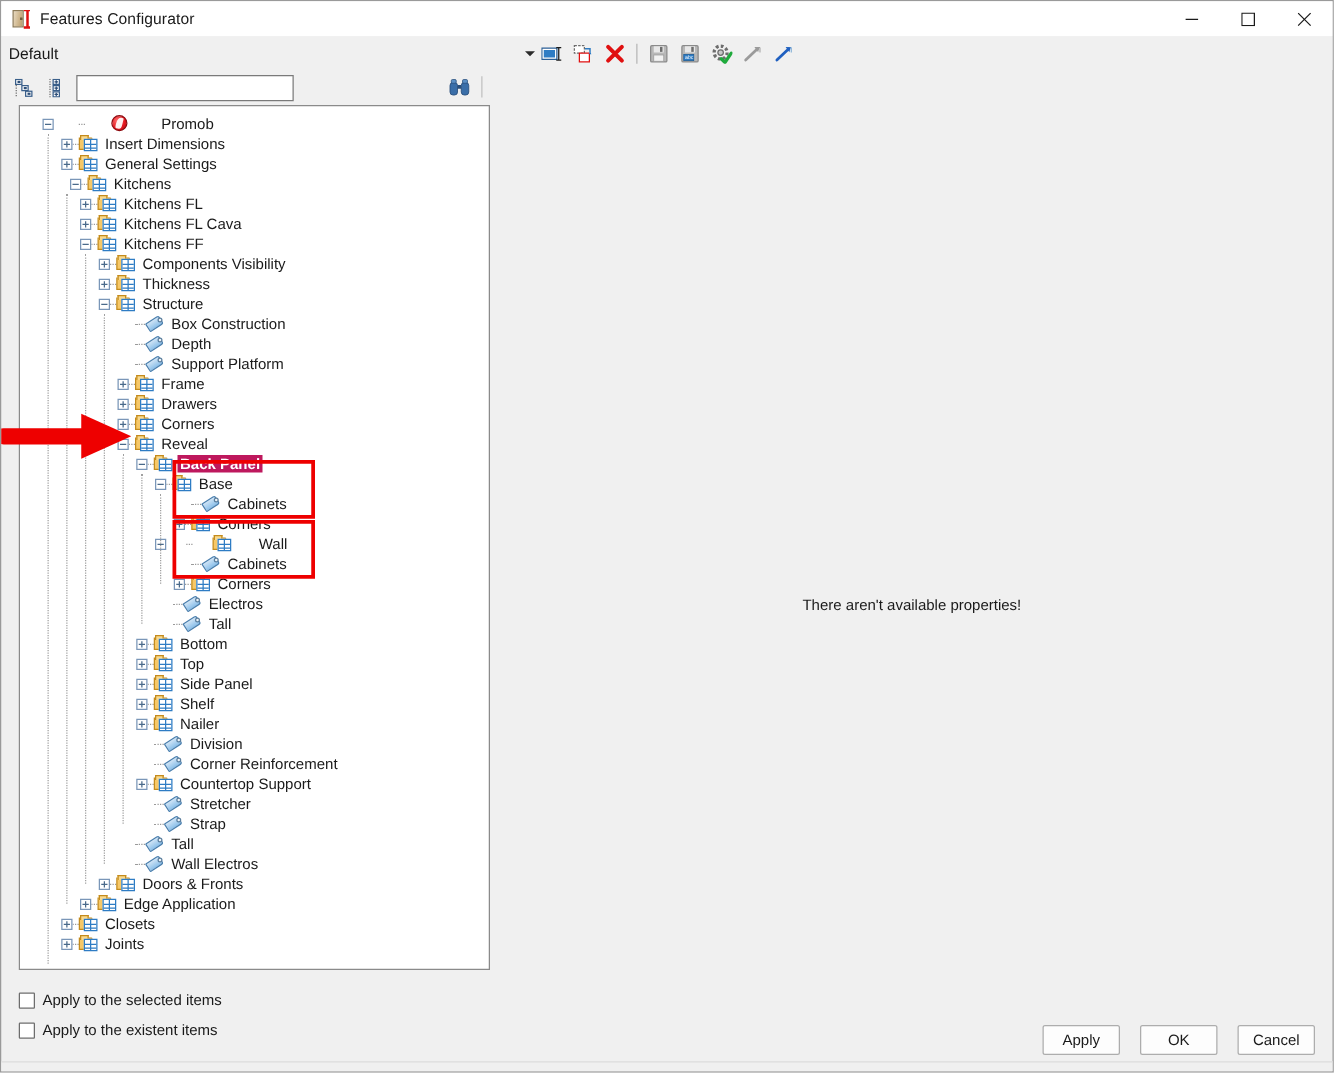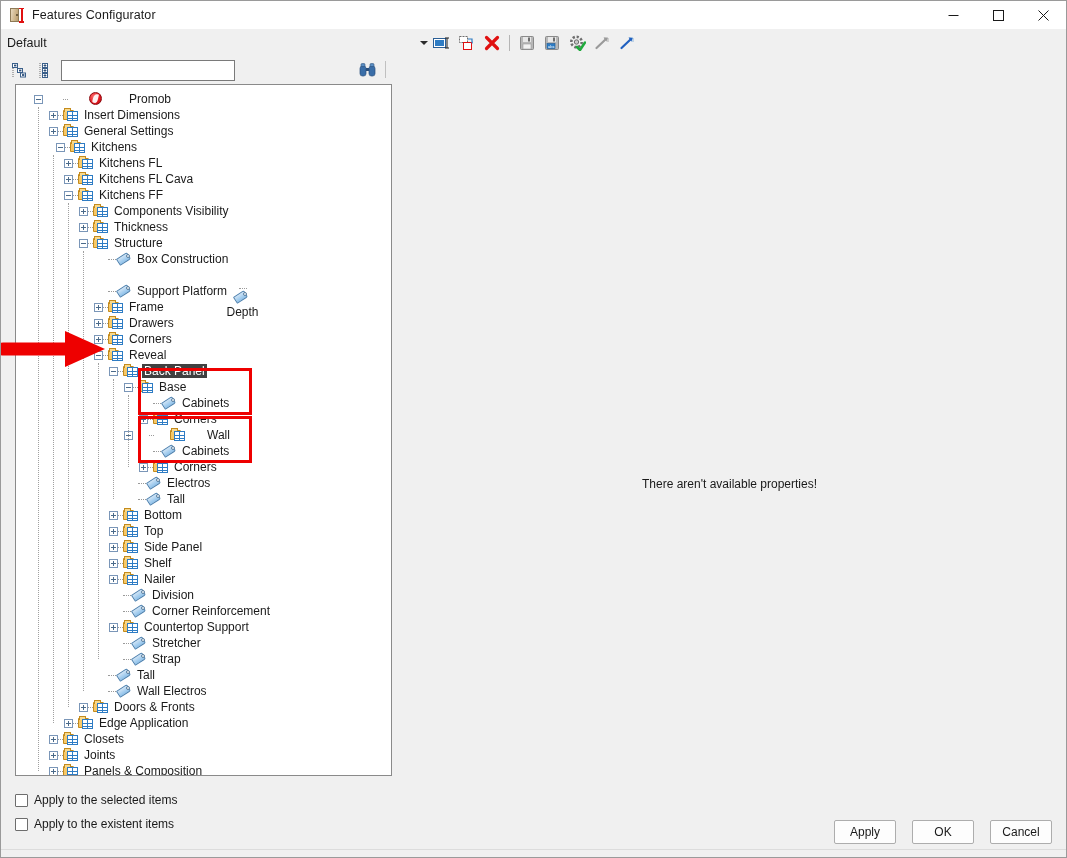--- a/index.html
+++ b/index.html
@@ -196,21 +196,21 @@
     border:1px solid #8d0a0f;
   }
   .ico.root .swoosh {
     position:absolute; left:5px; top:3px; width:5px; height:9px;
     background:#fff; border-radius:60% 10% 40% 20%;
     transform:rotate(14deg); opacity:.92;
   }
 
   .label { font-size:12px; color:#1a1a1a; padding:0 2px; line-height:14px; }
   .node.selected .label {
-    background:#404040; color:#fff;
+    background:#be185d; color:#fff;font-weight:bold;
   }
 
   
   .vline {
     position:absolute; width:0; border-left:1px dotted #a0a0a0; top:0;
   }
 
   
   .anno-box {
     position:absolute; border:3px solid #ee0000; pointer-events:none;
@@ -524,21 +524,21 @@
             </div>
             <div class="node" style="padding-left: 78px;">
               <span class="twisty-spacer"></span>
               <span class="dots"></span>
               <span class="ico tag">
                 <span class="body"></span>
                 <span class="hole"></span>
               </span>
               <span class="label">Box Construction</span>
             </div>
-            <div class="node" style="padding-left: 78px; flex-direction: column;">
+            <div class="node" style="padding-left: 78px;">
               <span class="twisty-spacer"></span>
               <span class="dots"></span>
               <span class="ico tag">
                 <span class="body"></span>
                 <span class="hole"></span>
               </span>
               <span class="label">Depth</span>
             </div>
             <div class="node" style="padding-left: 78px;">
               <span class="twisty-spacer"></span>
@@ -859,32 +859,20 @@
               <span class="twisty plus"></span>
               <span class="twisty-gap"></span>
               <span class="ico folder">
                 <span class="back"></span>
                 <span class="front"></span>
                 <span class="grid">
                   <em></em>
                 </span>
               </span>
               <span class="label">Joints</span>
-            </div>
-            <div class="node" style="padding-left: 33px;">
-              <span class="twisty plus"></span>
-              <span class="twisty-gap"></span>
-              <span class="ico folder">
-                <span class="back"></span>
-                <span class="front"></span>
-                <span class="grid">
-                  <em></em>
-                </span>
-              </span>
-              <span class="label">Panels &amp; Composition</span>
             </div>
             <div class="vline" style="left: 22px; top: 22px; height: 664px;"></div>
             <div class="vline" style="left: 37px; top: 70px; height: 568px;"></div>
             <div class="vline" style="left: 52px; top: 118px; height: 504px;"></div>
             <div class="vline" style="left: 67px; top: 166px; height: 440px;"></div>
             <div class="vline" style="left: 82px; top: 278px; height: 296px;"></div>
             <div class="vline" style="left: 97px; top: 294px; height: 120px;"></div>
             <div class="vline" style="left: 112px; top: 310px; height: 72px;"></div>
           </div>
 

